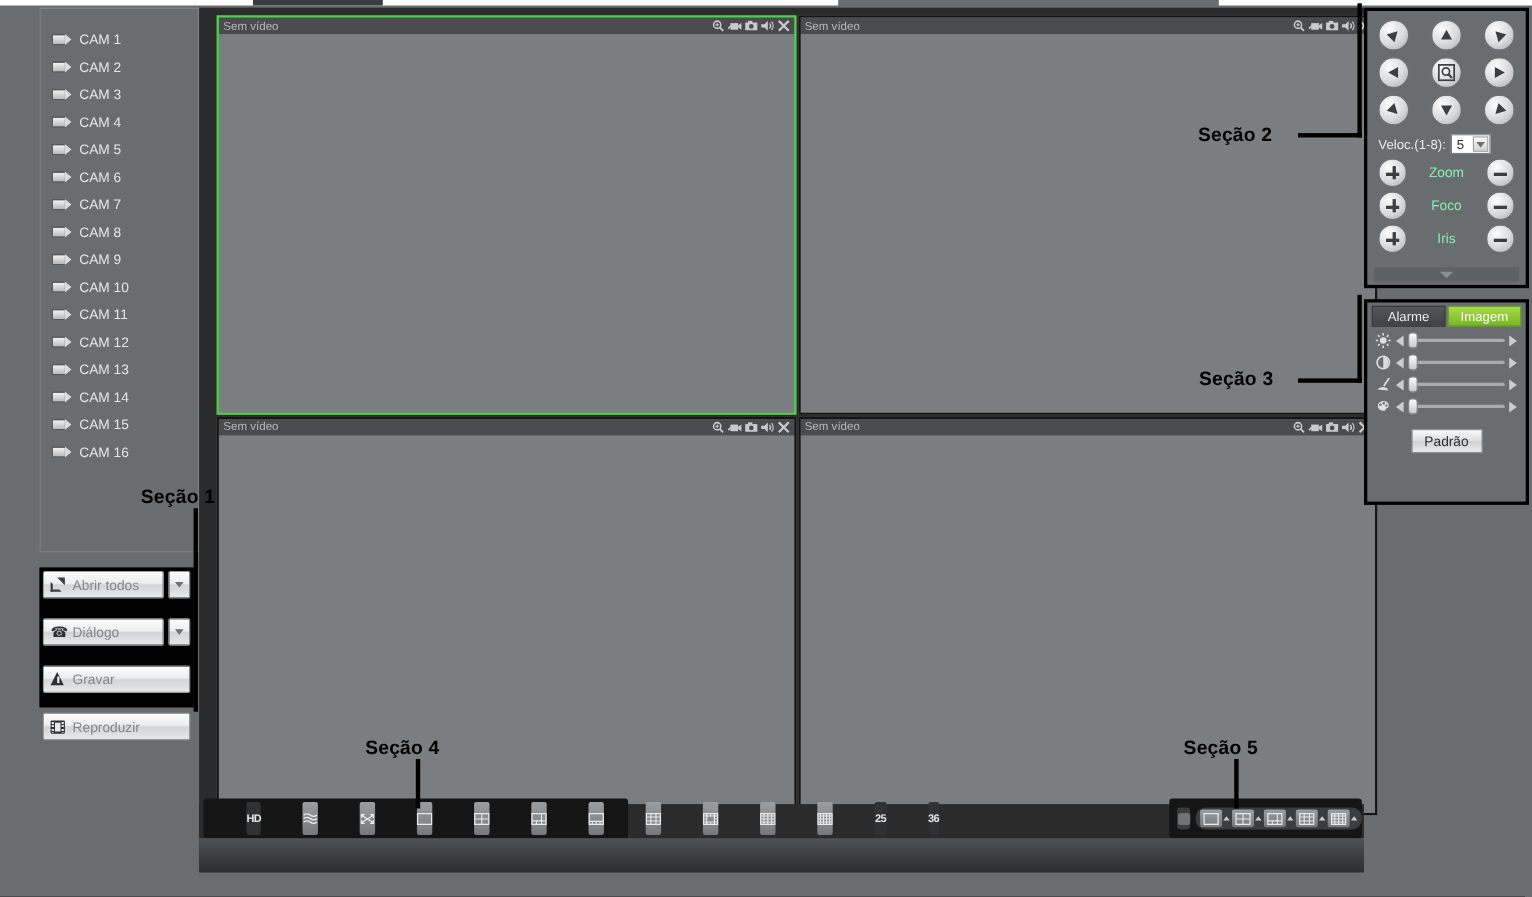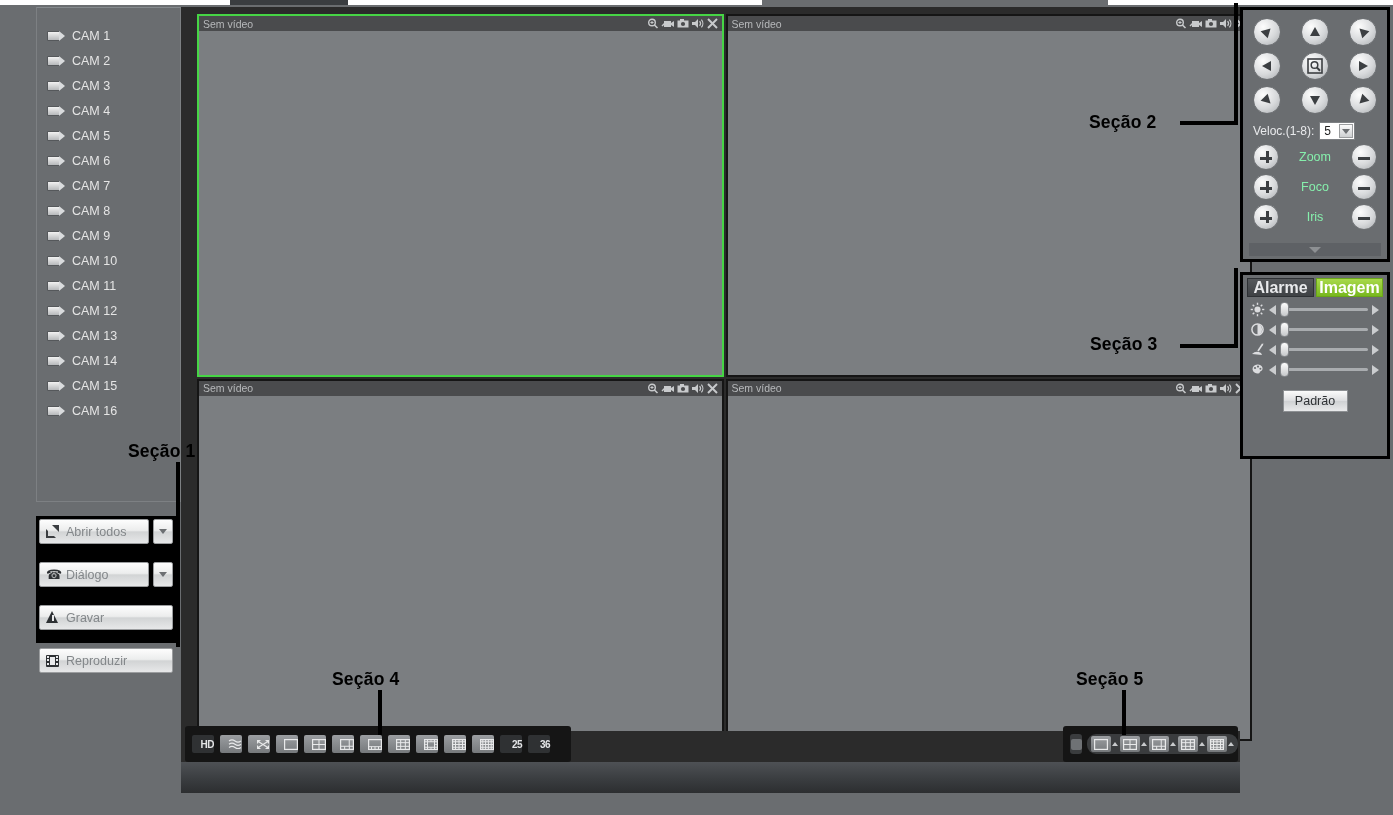--- a/index.html
+++ b/index.html
@@ -94,22 +94,23 @@
   .pi svg { display:block; }
   .pane-body { position:absolute; left:0; right:0; top:15px; bottom:0; background:#7b7e81; }
 
   
   .tb-strip { position:absolute; left:0; bottom:31px; width:1059px; height:31px; background:#2b2b2b; }
   .tb-left-box {
     position:absolute; left:4px; top:-5px; width:386px; height:36px;
     background:#151515; border-radius:3px; display:flex; align-items:center; padding-left:7px; gap:6px;
   }
   .lbtn {
-    width:22px; height:18px; border-radius:2px; display:flex; align-items:center; justify-content:flex-end;
+    width:22px; height:30px; border-radius:2px; display:flex; align-items:center; justify-content:flex-start;
     background:linear-gradient(#9b9ea1,#76797c);
+    margin-left:32px;
   }
   .lbtn.dark { background:#2f3133; }
   .lbtn .num { color:#e3e4e6; font-size:10px; font-weight:bold; letter-spacing:-0.5px; }
   .lbtn svg { display:block; }
 
   .tb-right-box {
     position:absolute; left:882px; top:-5px; width:175px; height:36px;
     background:#151515; border-radius:3px; display:flex; align-items:center; padding-left:7px; gap:5px;
   }
   .rbtn-dark {
@@ -158,22 +159,22 @@
   .tri-d-gray { width:0;height:0;border-left:6px solid transparent;border-right:6px solid transparent;border-top:6px solid #8d9093; }
 
   
   .imgpanel {
     position:absolute; left:1240px; top:272px; width:150px; height:187px;
     background:#6a6d70; border:3px solid #000;
   }
   .tabs { display:flex; gap:2px; padding:3px 4px 0 4px; }
   .tab {
     flex:1; height:19px; display:flex; align-items:center; justify-content:center;
-    font-size:16px; color:#e9eaec;
-    background:linear-gradient(#55585b,#3f4245); border:1px solid #2e3134;font-weight:bold;
+    font-size:12px; color:#e9eaec;
+    background:linear-gradient(#55585b,#3f4245); border:1px solid #2e3134;
   }
   .tab.active { background:linear-gradient(#a8d94a,#78b81f); color:#ffffff; border-color:#6aa718; }
   .slider-row { display:flex; align-items:center; gap:4px; padding:5px 8px 0 7px; }
   .s-ico { width:15px;height:15px;flex:none;display:flex;align-items:center;justify-content:center; }
   .tri-l { width:0;height:0;border-top:5px solid transparent;border-bottom:5px solid transparent;border-right:7px solid #cbcdcf;flex:none; }
   .tri-r { width:0;height:0;border-top:5px solid transparent;border-bottom:5px solid transparent;border-left:7px solid #cbcdcf;flex:none; }
   .track { flex:1; height:3px; background:#a9acaf; border-radius:2px; position:relative; }
   .thumb {
     position:absolute; left:0; top:-6px; width:9px; height:15px; border-radius:4px;
     background:linear-gradient(#fdfdfd,#c6c8ca); border:1px solid #83868a;

